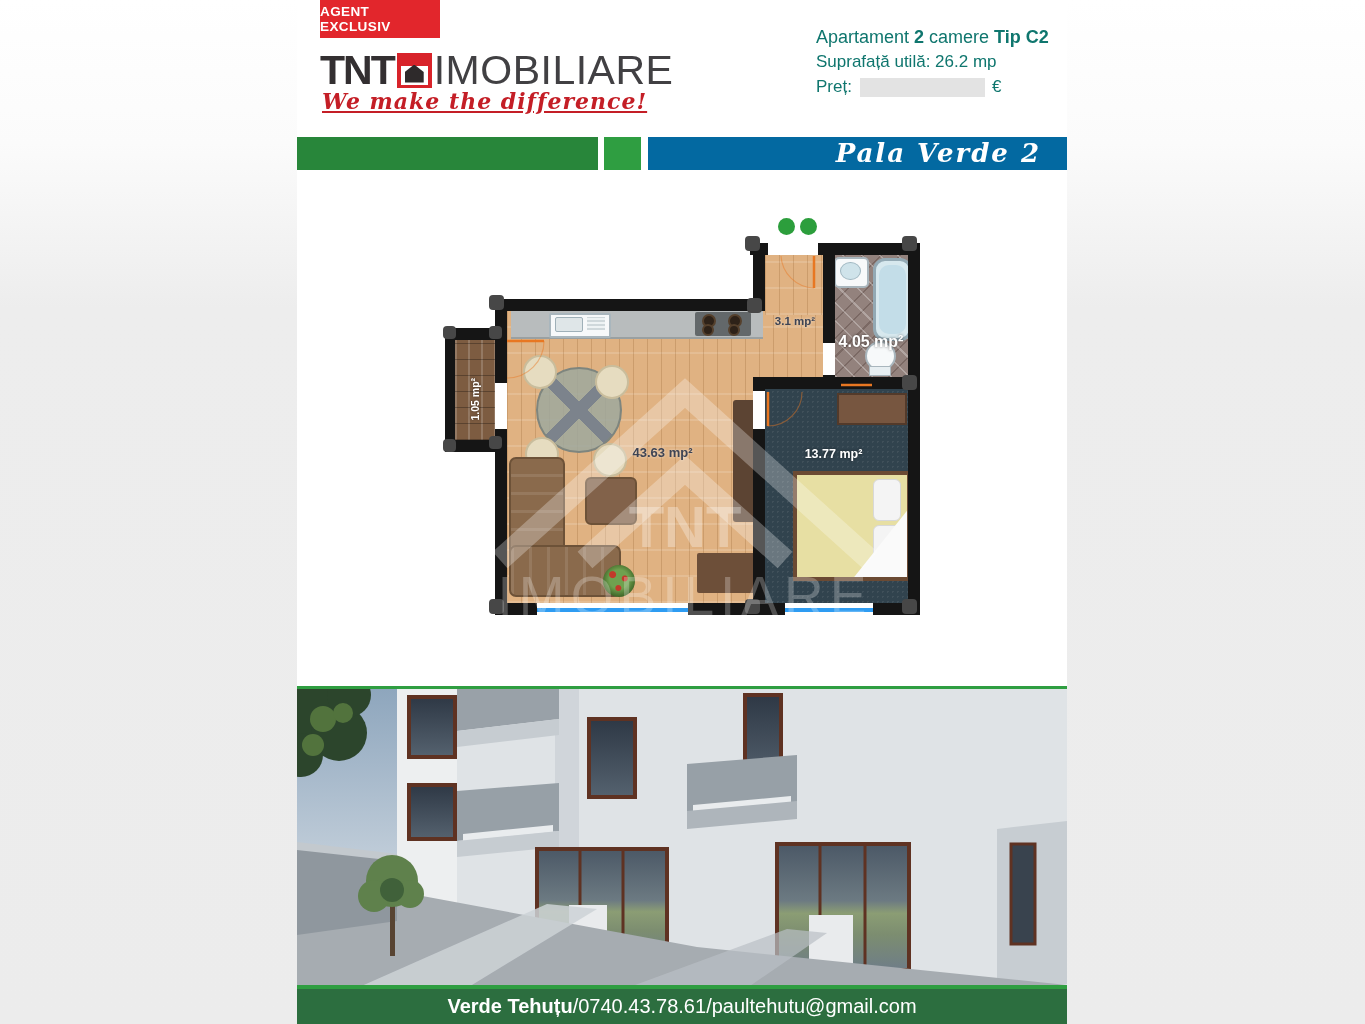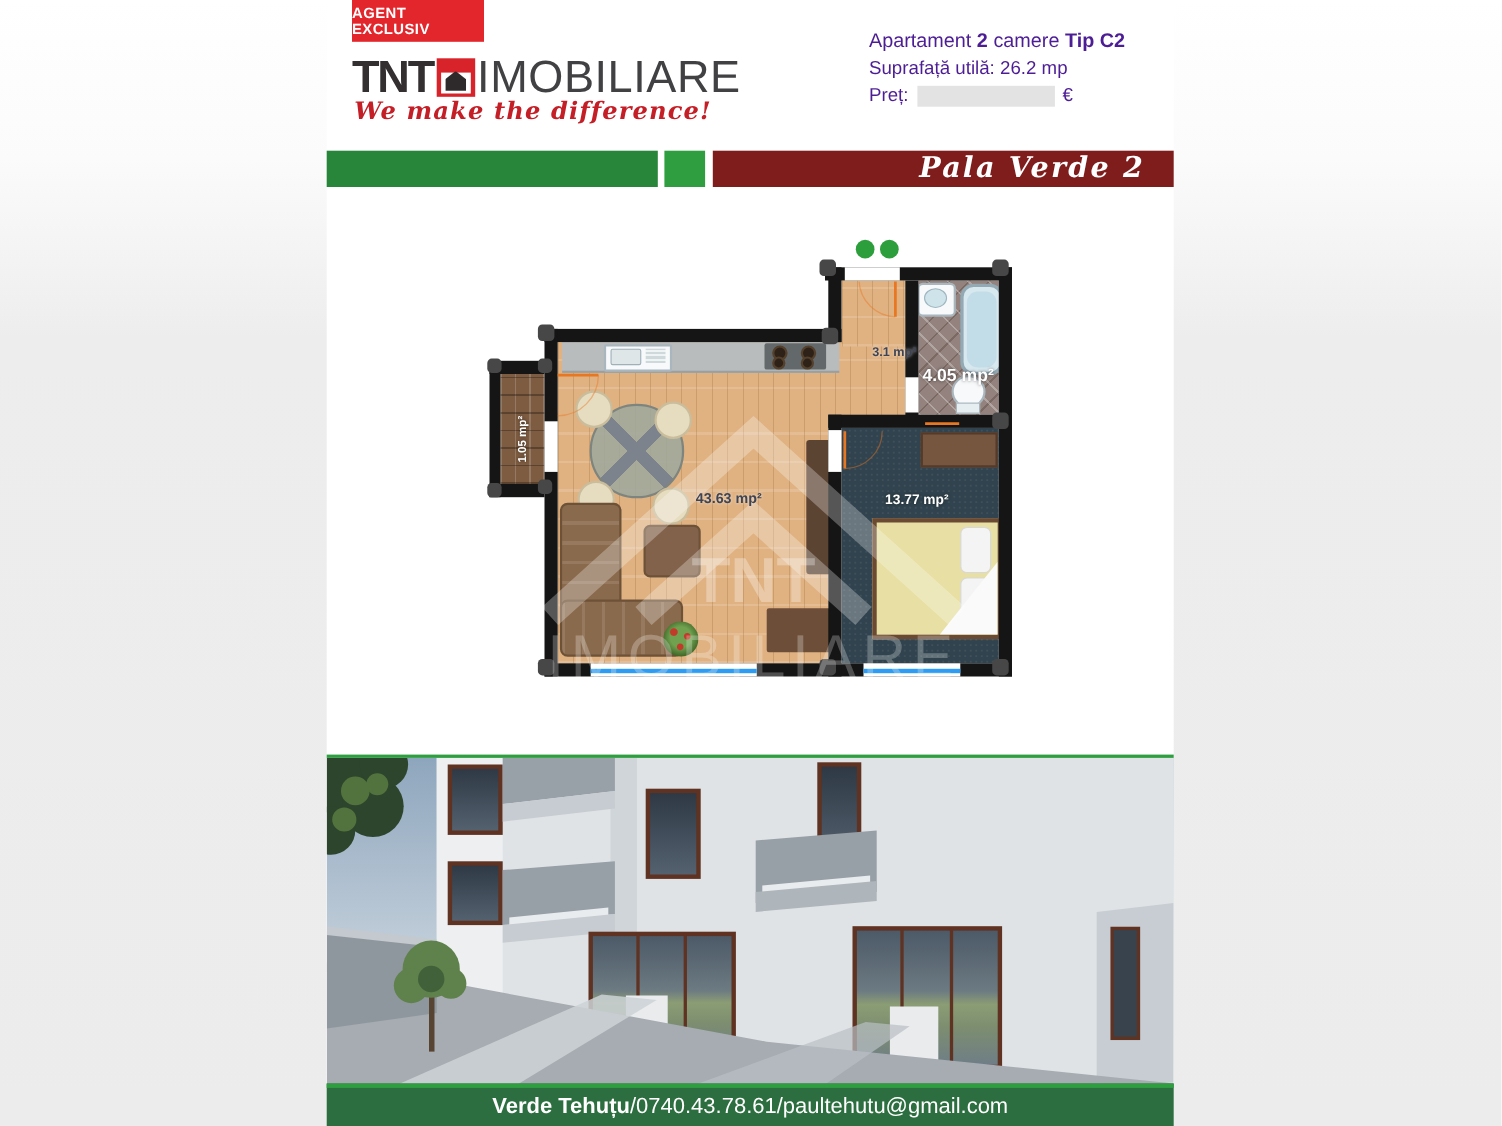--- a/index.html
+++ b/index.html
@@ -16,22 +16,22 @@
          color:#fff;font-size:13.5px;font-weight:700;letter-spacing:.4px;
          display:flex;align-items:center;justify-content:center;}
   .logo-row{position:absolute;left:23px;top:48px;height:44px;display:flex;align-items:center;}
   .logo-tnt{font-size:41px;font-weight:800;color:#332f31;letter-spacing:-2px;line-height:1;}
   .logo-house{width:35px;height:35px;background:#d8232a;position:relative;margin:0 2px 0 3px;}
   .logo-house .hw{position:absolute;left:4px;right:4px;bottom:3px;height:19px;background:#fff;}
   .logo-house .hh{position:absolute;left:8px;right:8px;bottom:5px;height:18px;background:#2e2a2b;
                   clip-path:polygon(50% 0,100% 42%,100% 100%,0 100%,0 42%);}
   .logo-imob{font-size:41px;font-weight:400;color:#414043;letter-spacing:.5px;line-height:1;}
   .tagline{position:absolute;left:25px;top:88px;font-family:"DejaVu Serif",serif;font-style:italic;
-           font-weight:700;font-size:22px;color:#c41e26;letter-spacing:1px;}
-  .info{position:absolute;left:493px;top:27px;width:270px;color:#4c1d95;}
+           font-weight:700;font-size:22px;color:#c41e26;letter-spacing:1px;text-decoration:underline;}
+  .info{position:absolute;left:519px;top:27px;width:270px;color:#0f766e;}
   .info .l1{font-size:18px;margin-bottom:4px;}
   .info .l2{font-size:17px;margin-bottom:5px;}
   .info .l3{font-size:17px;display:flex;align-items:center;}
   .price-box{display:inline-block;width:125px;height:19px;background:#e3e3e3;margin:0 7px 0 8px;}
 
   
   .banner-seg{position:absolute;top:137px;height:33px;}
   .banner-title{color:#fff;font-family:"DejaVu Serif",serif;font-style:italic;font-weight:700;
                 font-size:26px;letter-spacing:2px;position:absolute;right:26px;top:0px;line-height:33px;}
 
@@ -106,21 +106,21 @@
     <div class="l2">Suprafață utilă: 26.2 mp</div>
     <div class="l3">
       <span>Preț:</span>
       <span class="price-box"></span>
       <span>€</span>
     </div>
   </div>
 
   <div class="banner-seg" style="left:0;width:301px;background:#28863a;"></div>
   <div class="banner-seg" style="left:307px;width:37px;background:#2f9e41;"></div>
-  <div class="banner-seg" style="left:351px;width:419px;background:#7f1d1d;text-align:right;">
+  <div class="banner-seg" style="left:351px;width:419px;background:#0369a1;text-align:right;">
     <span class="banner-title">Pala Verde 2</span>
   </div>
 
   <div class="plan">
 
     <span class="dot" style="left:333px;top:3px;"></span>
     <span class="dot" style="left:355px;top:3px;"></span>
 
     <div class="abs wood" style="left:62px;top:96px;width:316px;height:69px;"></div>
     <div class="abs wood" style="left:320px;top:40px;width:58px;height:60px;"></div>
@@ -222,21 +222,21 @@
 
     <svg class="wmark" width="476" height="406" viewBox="0 0 476 406">
       <g fill="none" stroke="#ffffff" stroke-width="22" opacity=".28">
         <path d="M 55 345 L 240 178 L 425 345"></path>
         <path d="M 140 345 L 240 255 L 340 345"></path>
       </g>
       <text x="240" y="332" text-anchor="middle" font-family="Liberation Sans, sans-serif" font-size="58" font-weight="700" fill="#ffffff" opacity=".30">TNT</text>
       <text x="240" y="400" text-anchor="middle" font-family="Liberation Sans, sans-serif" font-size="55" letter-spacing="6" fill="#ffffff" opacity=".25">IMOBILIARE</text>
     </svg>
 
-    <div class="lbl dark" style="left:336px;top:101px;width:64px;font-size:11.5px;">3.1 mp²</div>
+    <div class="lbl dark" style="left:318px;top:101px;width:64px;font-size:11.5px;">3.1 mp²</div>
     <div class="lbl" style="left:388px;top:119px;width:76px;">4.05 mp²</div>
     <div class="lbl dark" style="left:155px;top:231px;width:125px;font-size:13px;">43.63 mp²</div>
     <div class="lbl" style="left:326px;top:233px;width:125px;font-size:12.5px;">13.77 mp²</div>
     <div class="lbl" style="left:0px;top:179px;width:60px;font-size:10.5px;transform:rotate(-90deg);">1.05 mp²</div>
   </div>
 
   <div class="building">
     <svg width="770" height="299" viewBox="0 0 770 299">
       <defs>
         <linearGradient id="sky" x1="0" y1="0" x2="0" y2="1">

